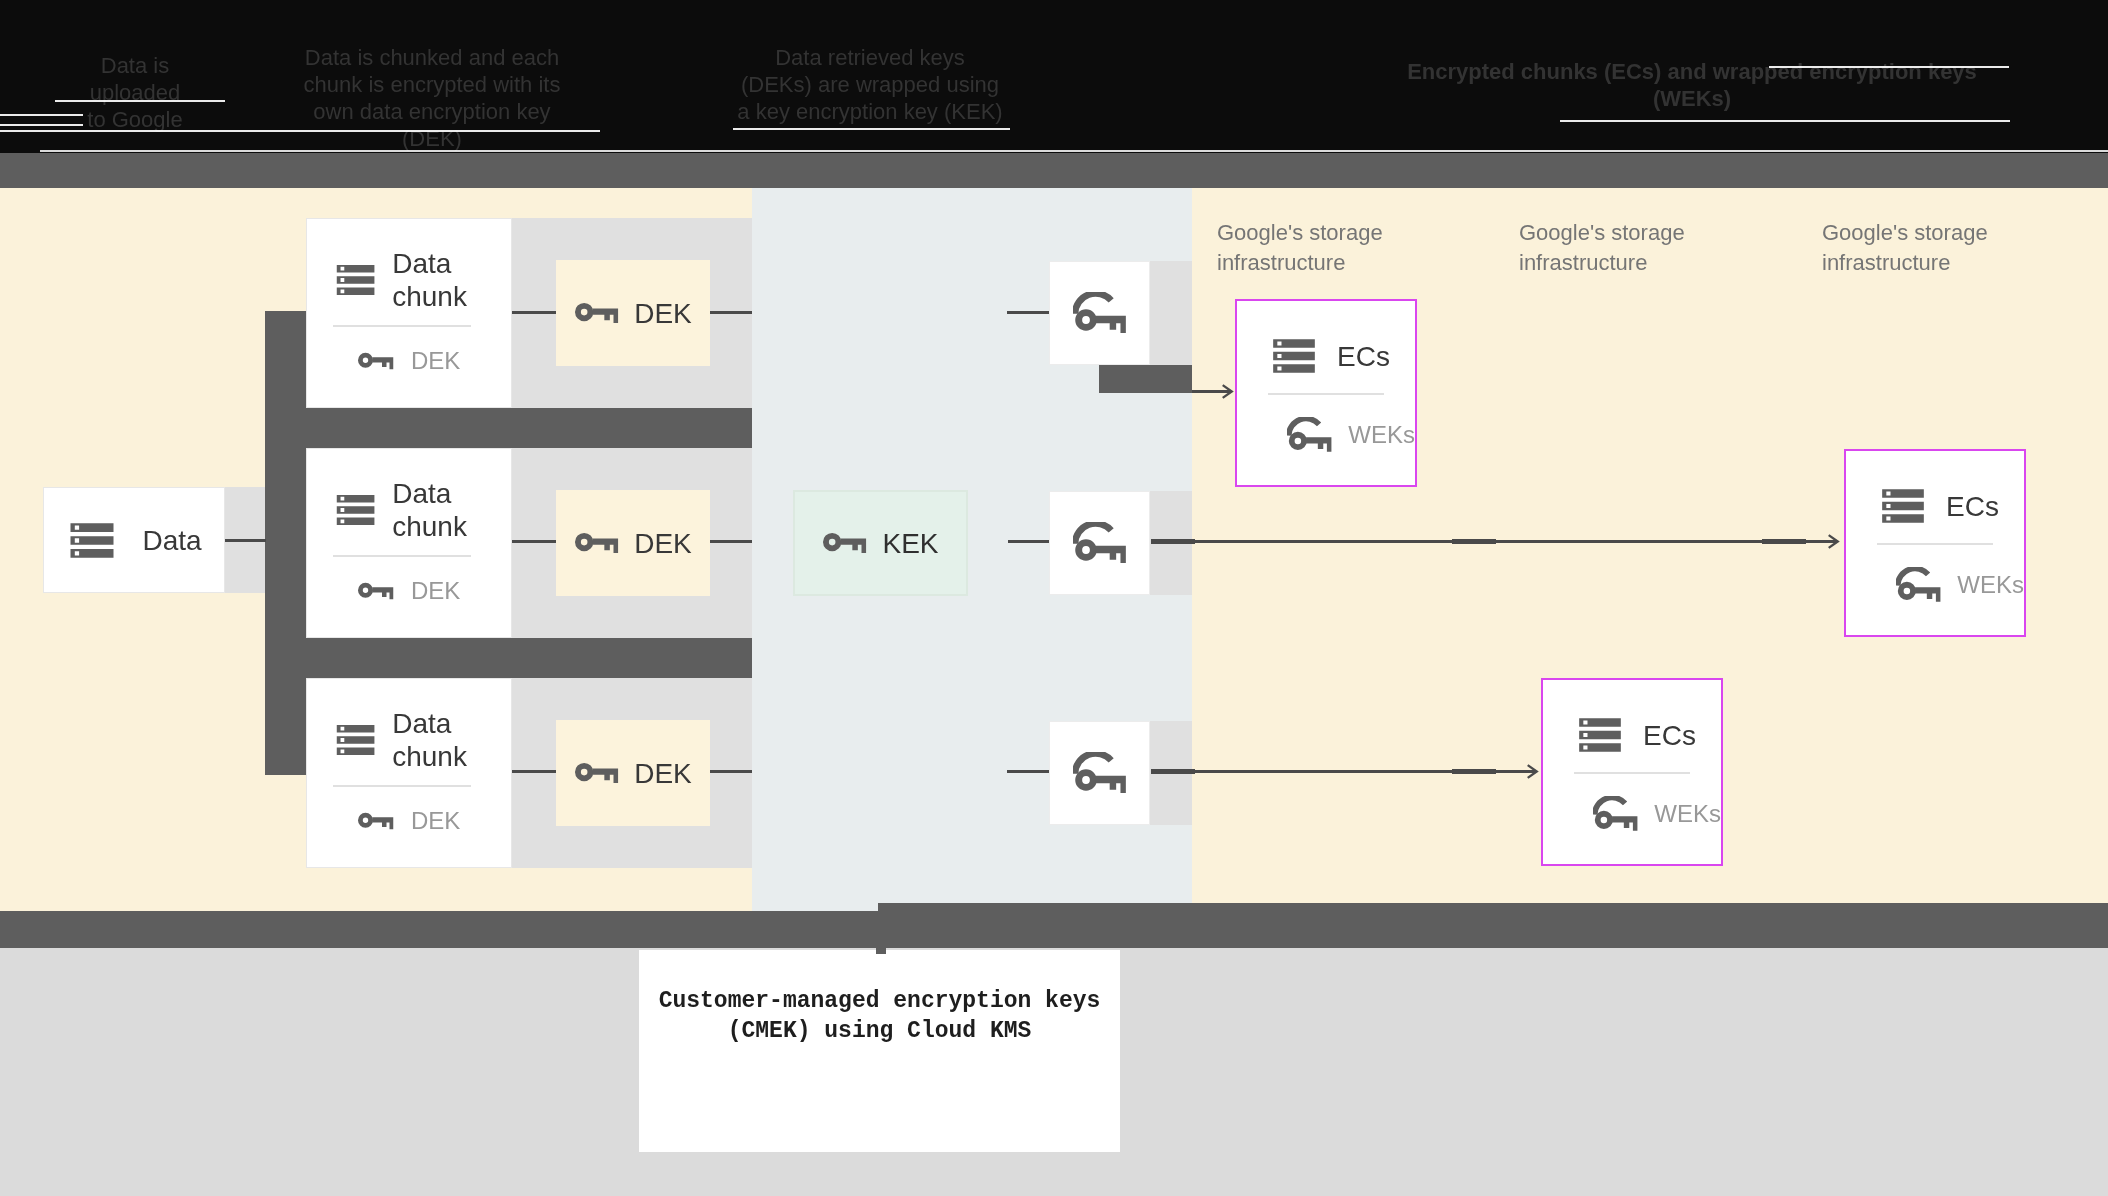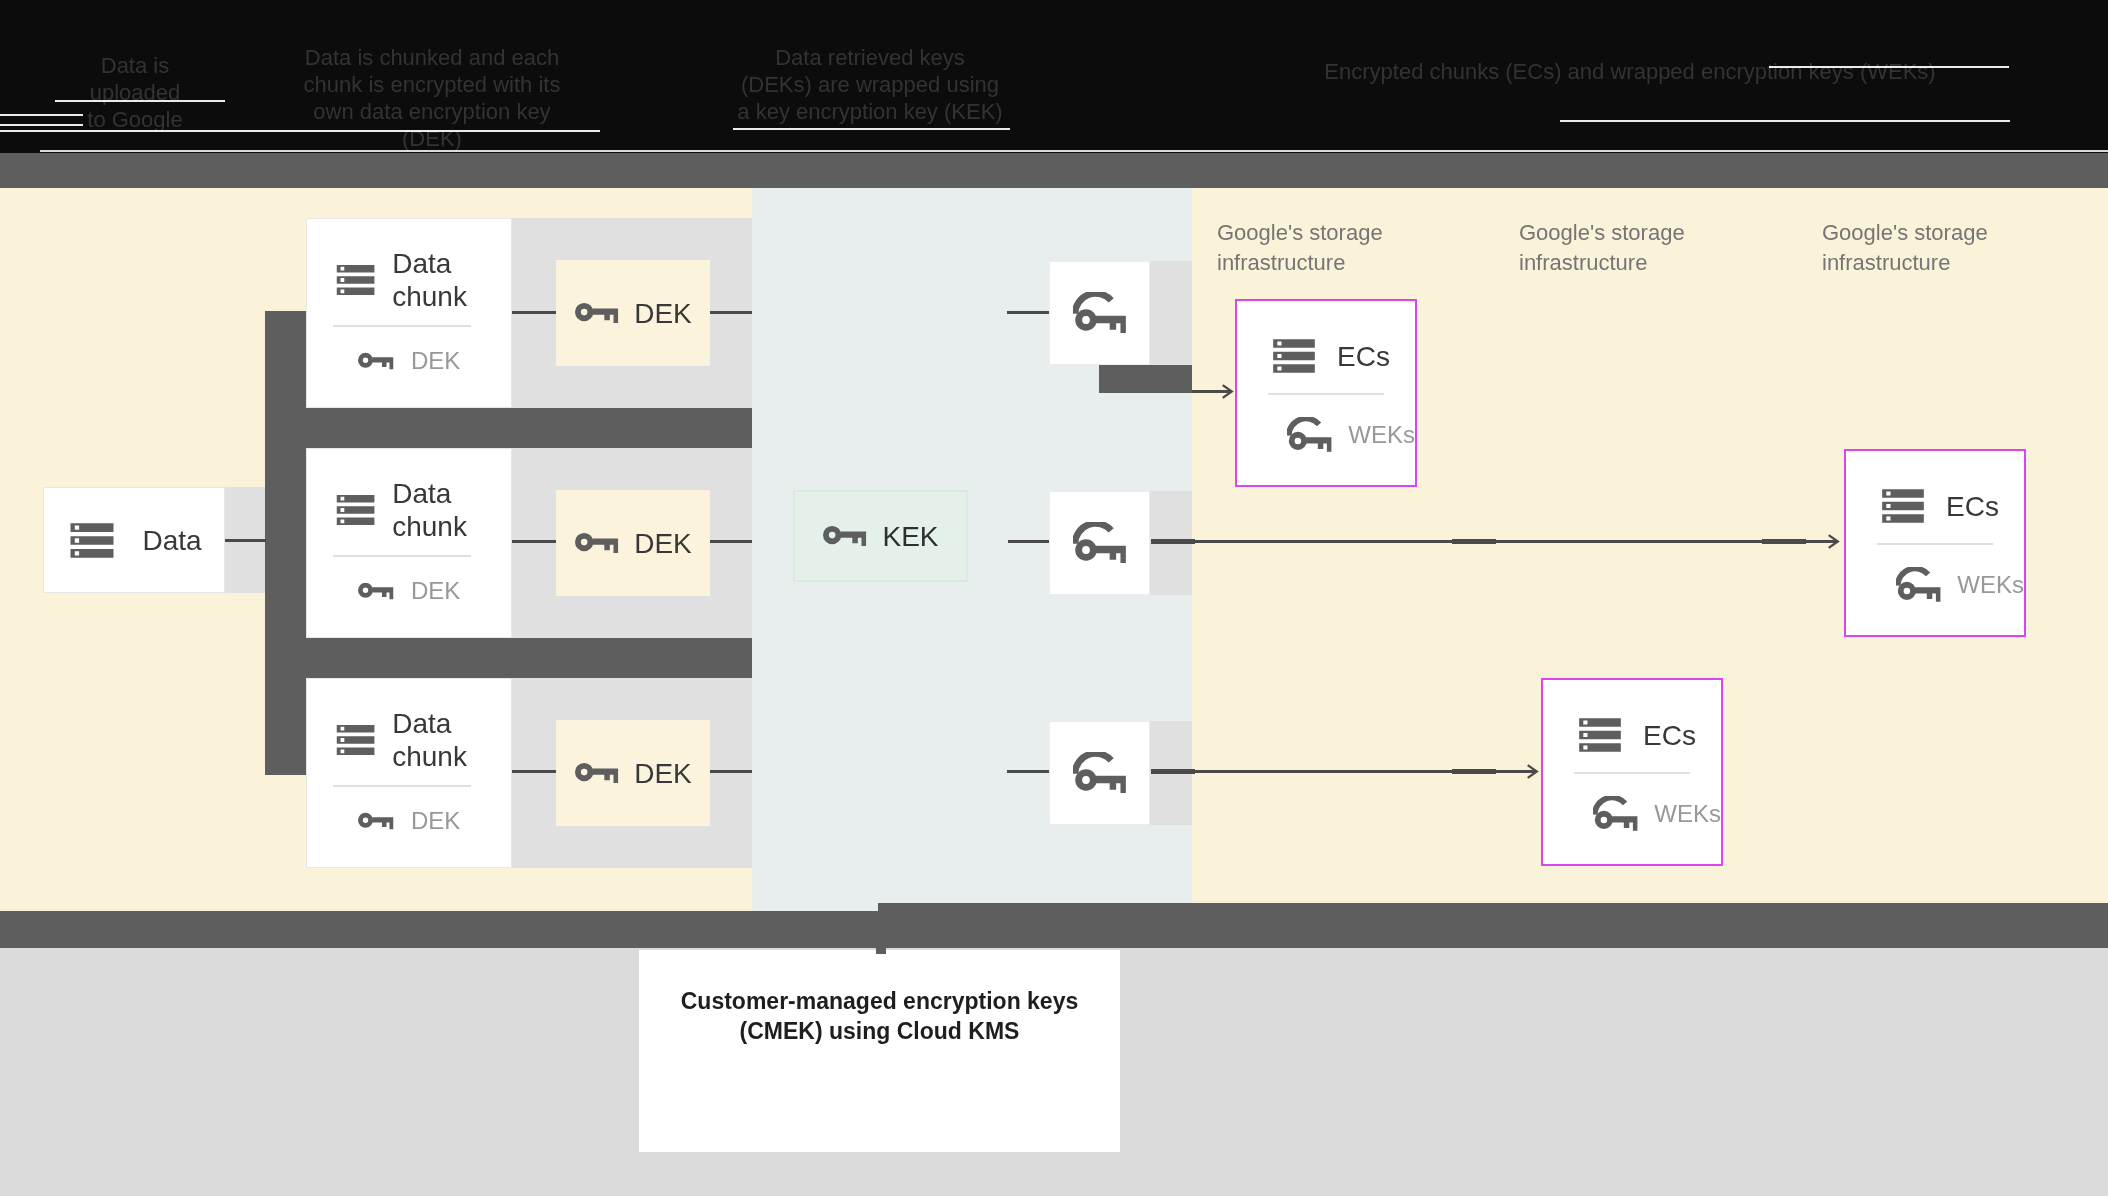--- a/index.html
+++ b/index.html
@@ -29,35 +29,35 @@
   .data-box{width:182px;height:106px;display:flex;align-items:center;justify-content:center;gap:24px;}
   .chunk{width:206px;height:190px;}
   .chunk-head{margin:28px 14px 0 26px;display:flex;align-items:center;gap:14px;}
   .title28{font-size:28px;line-height:33px;color:#383838;}
   .w110{width:116px;}
   .divider{height:2px;background:#e0e0e0;}
   .chunk-div{margin:12px 0 0 26px;width:138px;}
   .keyrow{margin:20px 0 0 50px;display:flex;align-items:center;gap:16px;}
   .muted{color:#989898;font-size:24px;}
   .dek{width:154px;height:106px;background:#fcf3dc;display:flex;align-items:center;justify-content:center;gap:14px;}
-  .kek{width:175px;height:92px;background:#e4f1ea;border:2px solid #dce9e0;
+  .kek{width:175px;height:106px;background:#e4f1ea;border:2px solid #dce9e0;
        display:flex;align-items:center;justify-content:center;gap:14px;}
   .keybox{width:101px;height:104px;border:1px solid #ececec;display:flex;align-items:center;justify-content:center;}
   .ecs{width:182px;height:188px;border:2px solid #d946ef;}
   .ecs-head{margin:34px 14px 0 32px;display:flex;align-items:center;gap:18px;}
   .ecs-div{margin:16px auto 0;width:116px;}
   .ecs-keyrow{margin:22px 0 0 50px;display:flex;align-items:center;gap:16px;}
 
   .storelabel{position:absolute;width:270px;font-size:22px;line-height:30px;color:#757575;}
 
   
   .bottom-bg{left:0;top:948px;width:2108px;height:248px;background:#dbdbdb;}
   .callout{left:639px;top:950px;width:481px;height:202px;background:#fff;text-align:center;
            font-size:23px;line-height:30px;color:#1e1e1e;}
-  .callout .b{font-weight:bold;}
+  .callout .b{font-weight:bold;font-family:Liberation Mono, monospace;}
   .callout .sp{height:25px;}
   .callout-inner{padding-top:36px;}
 
   .ic{fill:#5e5e5e;}
   svg{display:block;}
 </style>
 </head>
 <body>
 
 <div id="stage">
@@ -71,21 +71,21 @@
     <div class="hcol" style="left:282px;top:44px;width:300px;">
       <div>Data is chunked and each</div>
       <div>chunk is encrypted with its</div>
       <div>own data encryption key (DEK)</div>
     </div>
     <div class="hcol" style="left:720px;top:44px;width:300px;">
       <div>Data retrieved keys</div>
       <div>(DEKs) are wrapped using</div>
       <div>a key encryption key (KEK)</div>
     </div>
-    <div class="hcol" style="left:1310px;top:58px;width:640px;">
+    <div class="hcol" style="left:1372px;top:58px;width:640px;font-weight:bold;">
       <div>Encrypted chunks (ECs) and wrapped encryption keys (WEKs)</div>
     </div>
     <div class="streak" style="left:55px;top:100px;width:170px;"></div>
     <div class="streak" style="left:0;top:114px;width:83px;"></div>
     <div class="streak" style="left:0;top:124px;width:83px;"></div>
     <div class="streak" style="left:0;top:130px;width:600px;"></div>
     <div class="streak" style="left:733px;top:128px;width:277px;"></div>
     <div class="streak" style="left:1560px;top:120px;width:450px;"></div>
     <div class="streak" style="left:1769px;top:66px;width:240px;"></div>
     <div class="abs hdr-sep"></div>

